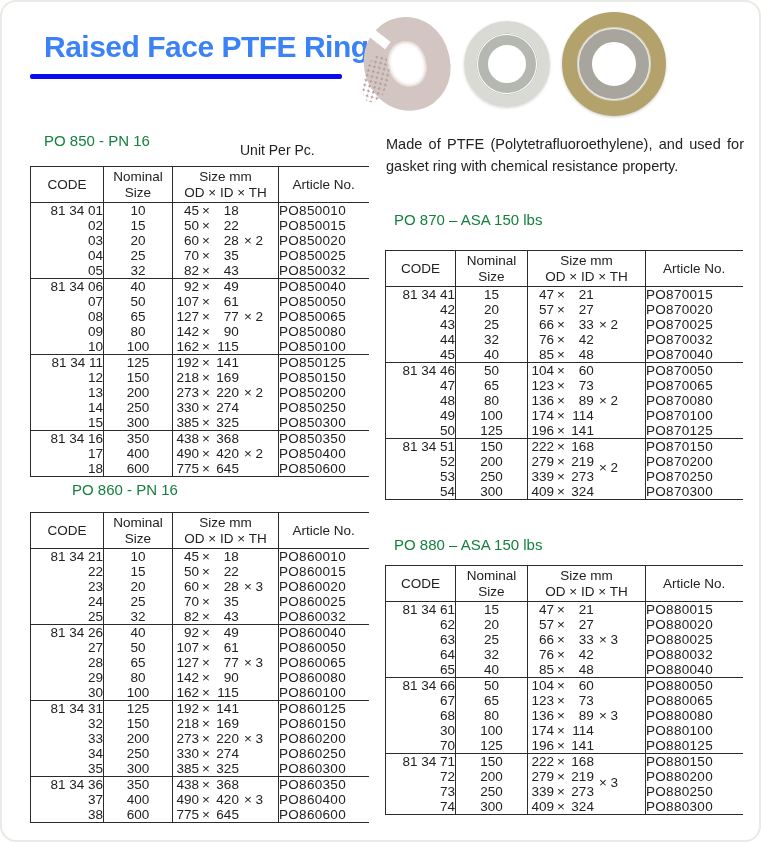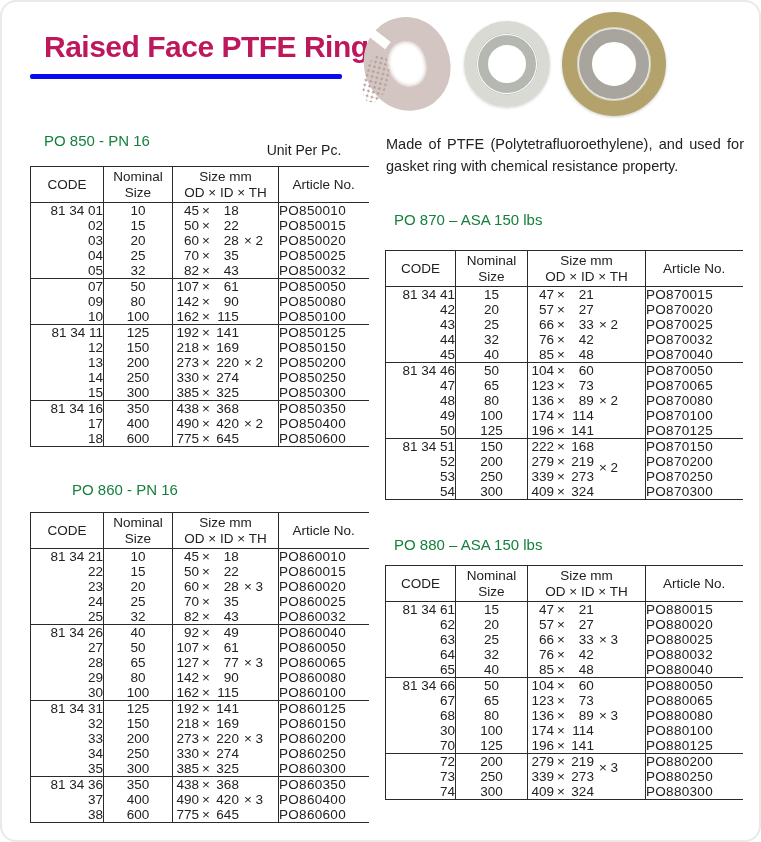--- a/index.html
+++ b/index.html
@@ -3,21 +3,21 @@
 <meta charset="utf-8">
 <style>
   html,body{margin:0;padding:0;}
   body{
     width:761px;height:842px;position:relative;background:#ffffff;
     font-family:"Liberation Sans", sans-serif;color:#1e1e1e;overflow:hidden;
   }
   .page-frame{position:absolute;inset:0;border:2px solid #e9e9e5;border-radius:16px;pointer-events:none;}
 
   
-  .page-title{position:absolute;left:44px;top:30px;font-size:30px;font-weight:700;color:#be185d;letter-spacing:-0.5px;white-space:nowrap;}
+  .page-title{position:absolute;left:44px;top:30px;font-size:30px;font-weight:700;color:#3b82f6;letter-spacing:-0.5px;white-space:nowrap;}
   .title-underline{position:absolute;left:30px;top:74px;width:312px;height:5px;border-radius:2px;}
 
   .rings{position:absolute;left:362px;top:12px;display:flex;align-items:center;gap:12px;}
   .ring1{position:relative;width:90px;height:98px;}
   .r1-body{position:absolute;inset:2px;border:24px solid #d3c5c1;border-radius:50% 50% 48% 52%;transform:rotate(-12deg);
            box-shadow:inset 0 0 4px #bcaaa5;}
   .r1-speck{position:absolute;left:2px;top:40px;width:24px;height:48px;border-radius:45%;
             background-image:radial-gradient(#b49e99 1px, transparent 1.4px);background-size:5px 5px;transform:rotate(14deg);}
   .r1-gap{position:absolute;left:8px;top:20px;width:20px;height:9px;background:#ffffff;transform:rotate(38deg);}
   .ring2{position:relative;width:86px;height:86px;}
@@ -28,21 +28,21 @@
   .r3-outer{position:absolute;inset:0;border-radius:50%;border:15px solid #b3a26b;
             box-shadow:inset 0 0 3px #8c7c4e, 0 1px 3px rgba(0,0,0,.2);}
   .r3-inner{position:absolute;inset:17px;border-radius:50%;border:13px solid #a8a49e;}
 
   
   .sec-label{position:absolute;font-size:15px;color:#15803d;white-space:nowrap;}
   #po850-label{left:44px;top:132px;}
   #po860-label{left:44px;top:481px;margin-left:28px;}
   #po870-label{left:394px;top:211px;}
   #po880-label{left:394px;top:536px;}
-  .unit-note{position:absolute;left:240px;top:142px;width:128px;text-align:center;font-size:14px;}
+  .unit-note{position:absolute;left:240px;top:142px;width:128px;text-align:left;font-size:14px;}
   .description{position:absolute;left:386px;top:133px;width:358px;font-size:14.5px;line-height:22px;text-align:justify;color:#232323;}
 
   
   .tbl-host{position:absolute;}
   #table1{left:30px;top:166px;}
   #table2{left:30px;top:512px;}
   #table3{left:385px;top:250px;}
   #table4{left:385px;top:565px;}
 
   table.ptable{border-collapse:collapse;table-layout:fixed;font-size:13.5px;color:#222;
@@ -144,24 +144,36 @@
         </tr>
         <tr>
           <td class="c-code">05</td>
           <td class="c-nom">32</td>
           <td class="c-size"><span class="od">82</span><span class="xsign">×</span><span class="idv">43</span></td>
           <td class="c-art">PO850032</td>
         </tr>
       </tbody>
       <tbody>
         <tr>
+          <td class="c-code">81 34 06</td>
+          <td class="c-nom">40</td>
+          <td class="c-size"><span class="od">92</span><span class="xsign">×</span><span class="idv">49</span></td>
+          <td class="c-art">PO850040</td>
+        </tr>
+        <tr>
           <td class="c-code">07</td>
           <td class="c-nom">50</td>
           <td class="c-size"><span class="od">107</span><span class="xsign">×</span><span class="idv">61</span></td>
           <td class="c-art">PO850050</td>
+        </tr>
+        <tr>
+          <td class="c-code">08</td>
+          <td class="c-nom">65</td>
+          <td class="c-size"><span class="od">127</span><span class="xsign">×</span><span class="idv">77</span><span class="thv">× 2</span></td>
+          <td class="c-art">PO850065</td>
         </tr>
         <tr>
           <td class="c-code">09</td>
           <td class="c-nom">80</td>
           <td class="c-size"><span class="od">142</span><span class="xsign">×</span><span class="idv">90</span></td>
           <td class="c-art">PO850080</td>
         </tr>
         <tr>
           <td class="c-code">10</td>
           <td class="c-nom">100</td>
@@ -576,20 +588,26 @@
         </tr>
         <tr>
           <td class="c-code">70</td>
           <td class="c-nom">125</td>
           <td class="c-size"><span class="od">196</span><span class="xsign">×</span><span class="idv">141</span></td>
           <td class="c-art">PO880125</td>
         </tr>
       </tbody>
       <tbody>
         <tr>
+          <td class="c-code">81 34 71</td>
+          <td class="c-nom">150</td>
+          <td class="c-size"><span class="od">222</span><span class="xsign">×</span><span class="idv">168</span></td>
+          <td class="c-art">PO880150</td>
+        </tr>
+        <tr>
           <td class="c-code">72</td>
           <td class="c-nom">200</td>
           <td class="c-size"><span class="od">279</span><span class="xsign">×</span><span class="idv">219</span><span class="thv low">× 3</span></td>
           <td class="c-art">PO880200</td>
         </tr>
         <tr>
           <td class="c-code">73</td>
           <td class="c-nom">250</td>
           <td class="c-size"><span class="od">339</span><span class="xsign">×</span><span class="idv">273</span></td>
           <td class="c-art">PO880250</td>

